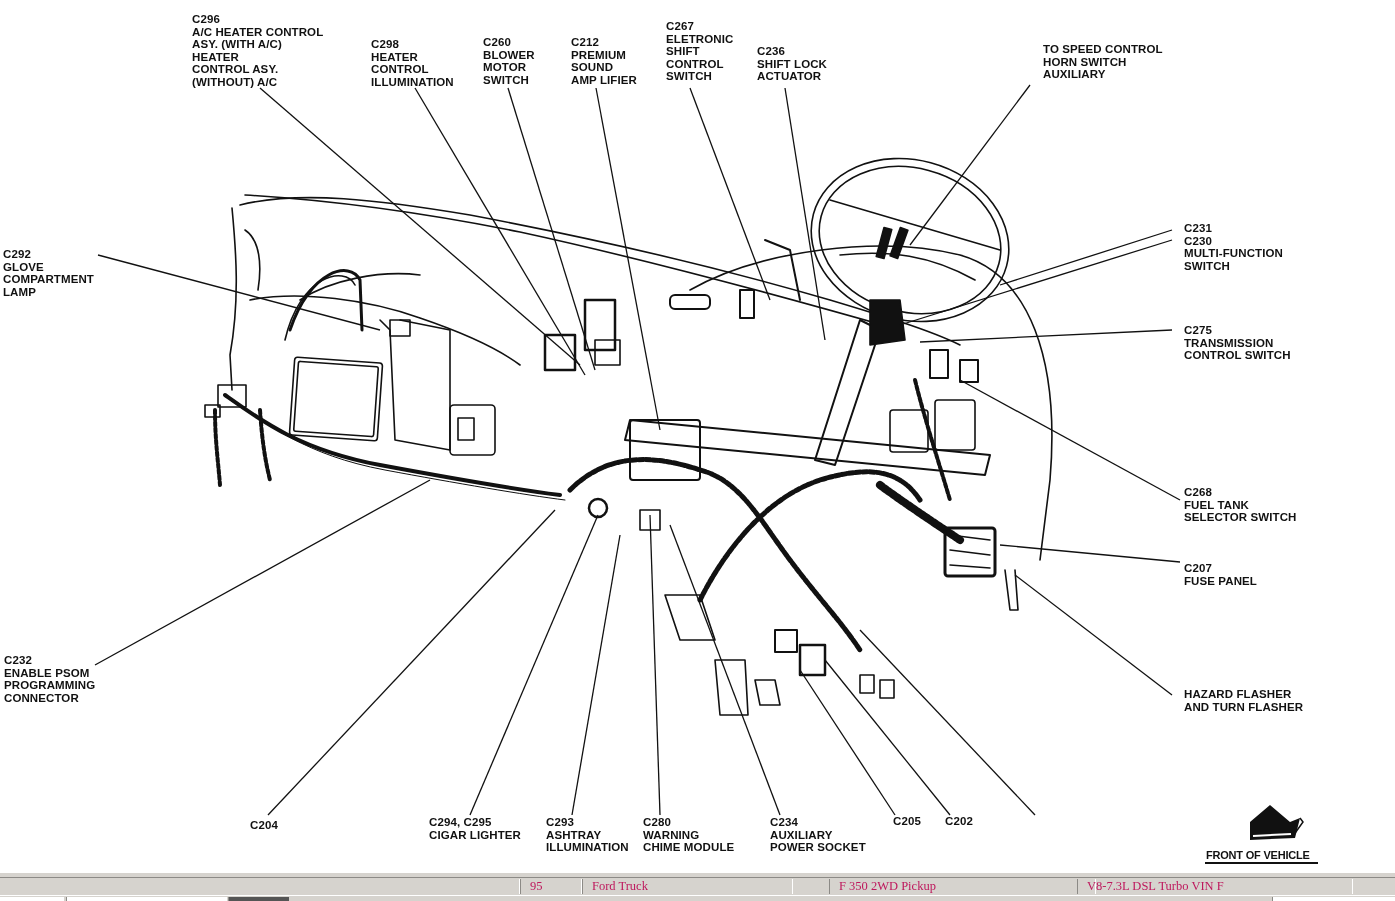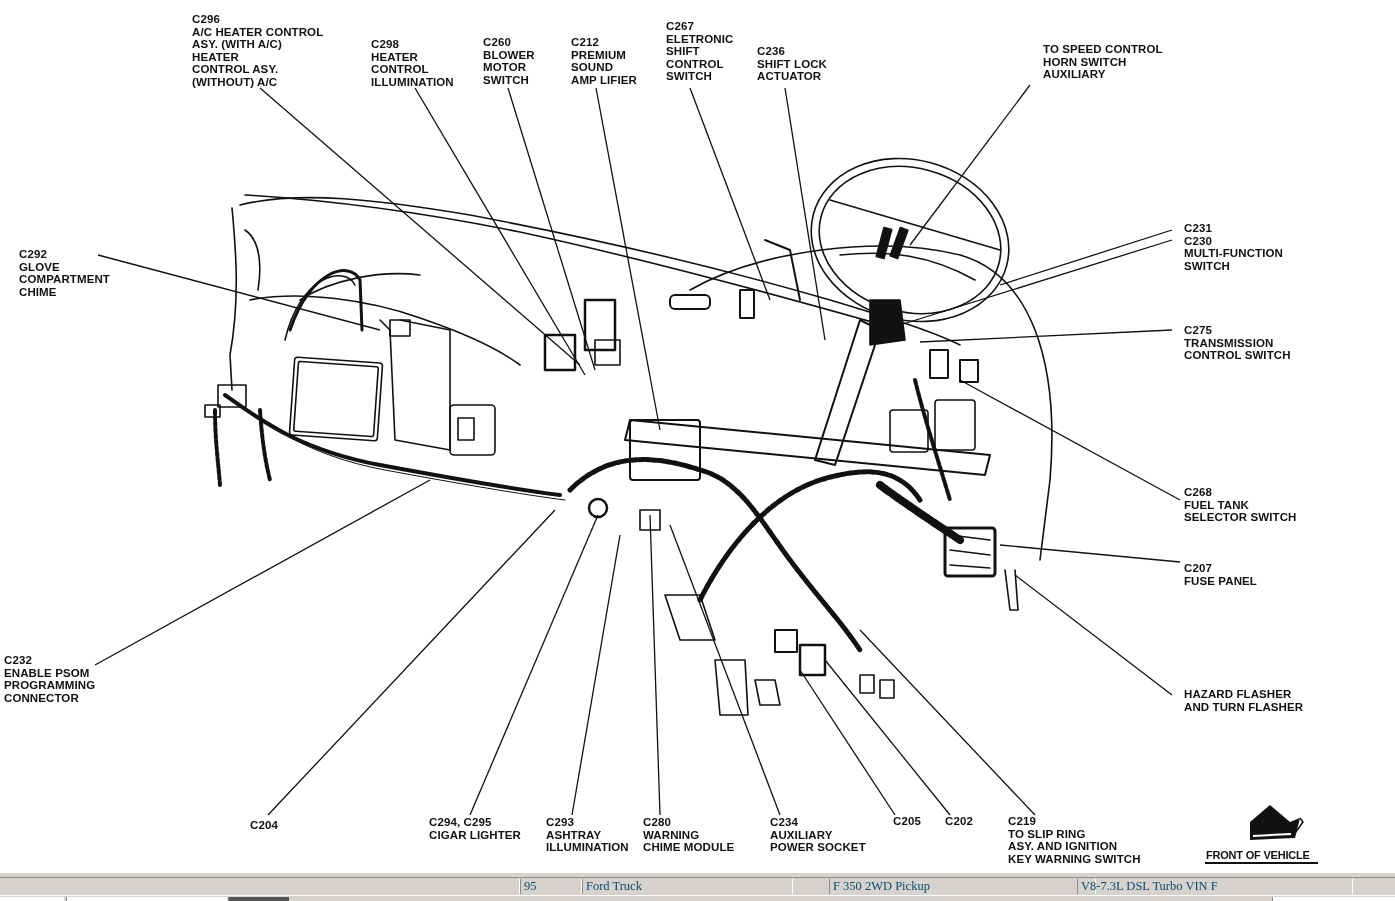--- a/index.html
+++ b/index.html
@@ -6,21 +6,21 @@
   body { width:1395px; height:901px; position:relative; background:#fff; overflow:hidden;
          font-family:"Liberation Sans", sans-serif; }
   #diagram { position:absolute; left:0; top:0; width:1395px; height:863px; }
   .lbl { position:absolute; font-family:"Liberation Sans", sans-serif; font-weight:bold;
          font-size:11.5px; line-height:12.6px; color:#111; white-space:pre; letter-spacing:0.1px; }
   .lbl span { display:block; }
   #statusbar { position:absolute; left:0; top:872px; width:1395px; height:29px; background:#d6d3ce;
                border-top:1px solid #fff; box-sizing:border-box; }
   #statusbar .topline { position:absolute; left:0; top:4px; width:1395px; height:1px; background:#8c8a86; }
   .sb-cell { position:absolute; top:6px; height:15px; font-family:"Liberation Serif", serif; font-size:12.5px;
-             line-height:15px; color:#0c4a6e; padding-left:3px; box-sizing:border-box;
+             line-height:15px; color:#be185d; padding-left:9px; box-sizing:border-box;
              border-left:1px solid #8c8a86; border-right:1px solid #fff; }
   #statusbar .bottomline { position:absolute; left:0; top:22px; width:1395px; height:1px; background:#fff; }
   .sb-lower { position:absolute; top:24px; height:5px; background:#fff; border-left:1px solid #8c8a86; }
   .front-text { position:absolute; font-weight:bold; font-size:11px; color:#111; letter-spacing:-0.2px; }
 </style>
 </head>
 <body>
 
 <div id="diagram">
   <svg id="art" width="1395" height="872" viewBox="0 0 1395 872" style="position:absolute;left:0;top:0">
@@ -130,35 +130,34 @@
     <line x1="1205" y1="863" x2="1318" y2="863" stroke="#111" stroke-width="2"></line>
   </svg>
 
   <div class="lbl" style="left:192px;top:13px"><span>C296</span><span>A/C HEATER CONTROL</span><span>ASY. (WITH A/C)</span><span>HEATER</span><span>CONTROL ASY.</span><span>(WITHOUT) A/C</span></div>
   <div class="lbl" style="left:371px;top:38px"><span>C298</span><span>HEATER</span><span>CONTROL</span><span>ILLUMINATION</span></div>
   <div class="lbl" style="left:483px;top:36px"><span>C260</span><span>BLOWER</span><span>MOTOR</span><span>SWITCH</span></div>
   <div class="lbl" style="left:571px;top:36px"><span>C212</span><span>PREMIUM</span><span>SOUND</span><span>AMP LIFIER</span></div>
   <div class="lbl" style="left:666px;top:20px"><span>C267</span><span>ELETRONIC</span><span>SHIFT</span><span>CONTROL</span><span>SWITCH</span></div>
   <div class="lbl" style="left:757px;top:45px"><span>C236</span><span>SHIFT LOCK</span><span>ACTUATOR</span></div>
   <div class="lbl" style="left:1043px;top:43px"><span>TO SPEED CONTROL</span><span>HORN SWITCH</span><span>AUXILIARY</span></div>
-  <div class="lbl" style="left:19px;top:248px"><span>C292</span><span>GLOVE</span><span>COMPARTMENT</span><span>CHIME</span></div>
+  <div class="lbl" style="left:3px;top:248px"><span>C292</span><span>GLOVE</span><span>COMPARTMENT</span><span>LAMP</span></div>
   <div class="lbl" style="left:1184px;top:222px"><span>C231</span><span>C230</span><span>MULTI-FUNCTION</span><span>SWITCH</span></div>
   <div class="lbl" style="left:1184px;top:324px"><span>C275</span><span>TRANSMISSION</span><span>CONTROL SWITCH</span></div>
   <div class="lbl" style="left:1184px;top:486px"><span>C268</span><span>FUEL TANK</span><span>SELECTOR SWITCH</span></div>
   <div class="lbl" style="left:1184px;top:562px"><span>C207</span><span>FUSE PANEL</span></div>
   <div class="lbl" style="left:1184px;top:688px"><span>HAZARD FLASHER</span><span>AND TURN FLASHER</span></div>
   <div class="lbl" style="left:4px;top:654px"><span>C232</span><span>ENABLE PSOM</span><span>PROGRAMMING</span><span>CONNECTOR</span></div>
   <div class="lbl" style="left:250px;top:819px"><span>C204</span></div>
   <div class="lbl" style="left:429px;top:816px"><span>C294, C295</span><span>CIGAR LIGHTER</span></div>
   <div class="lbl" style="left:546px;top:816px"><span>C293</span><span>ASHTRAY</span><span>ILLUMINATION</span></div>
   <div class="lbl" style="left:643px;top:816px"><span>C280</span><span>WARNING</span><span>CHIME MODULE</span></div>
   <div class="lbl" style="left:770px;top:816px"><span>C234</span><span>AUXILIARY</span><span>POWER SOCKET</span></div>
   <div class="lbl" style="left:893px;top:815px"><span>C205</span></div>
   <div class="lbl" style="left:945px;top:815px"><span>C202</span></div>
-  <div class="lbl" style="left:1008px;top:815px"><span>C219</span><span>TO SLIP RING</span><span>ASY. AND IGNITION</span><span>KEY WARNING SWITCH</span></div>
 
   <div class="front-text" style="left:1206px;top:849px">FRONT OF VEHICLE</div>
 </div>
 
 <div id="statusbar">
   <div class="topline"></div>
   <div class="sb-cell" style="left:0;width:520px;border-left:none"></div>
   <div class="sb-cell" style="left:520px;width:62px">95</div>
   <div class="sb-cell" style="left:582px;width:211px">Ford Truck</div>
   <div class="sb-cell" style="left:829px;width:267px">F 350 2WD Pickup</div>

